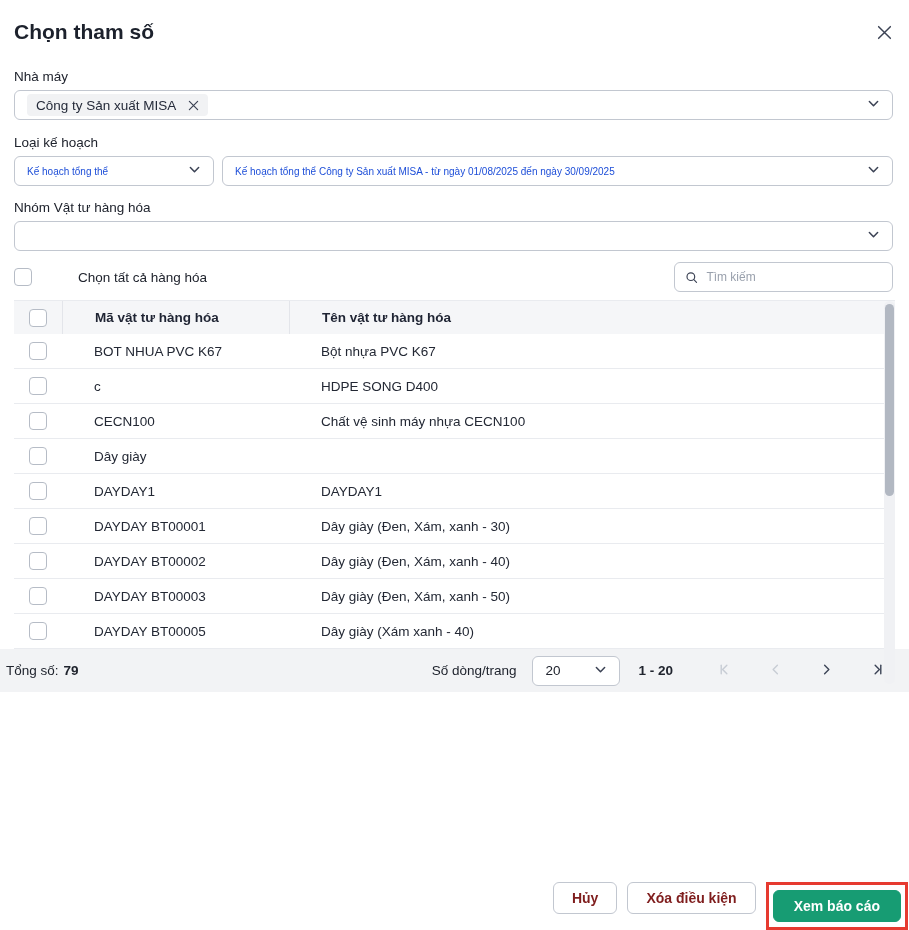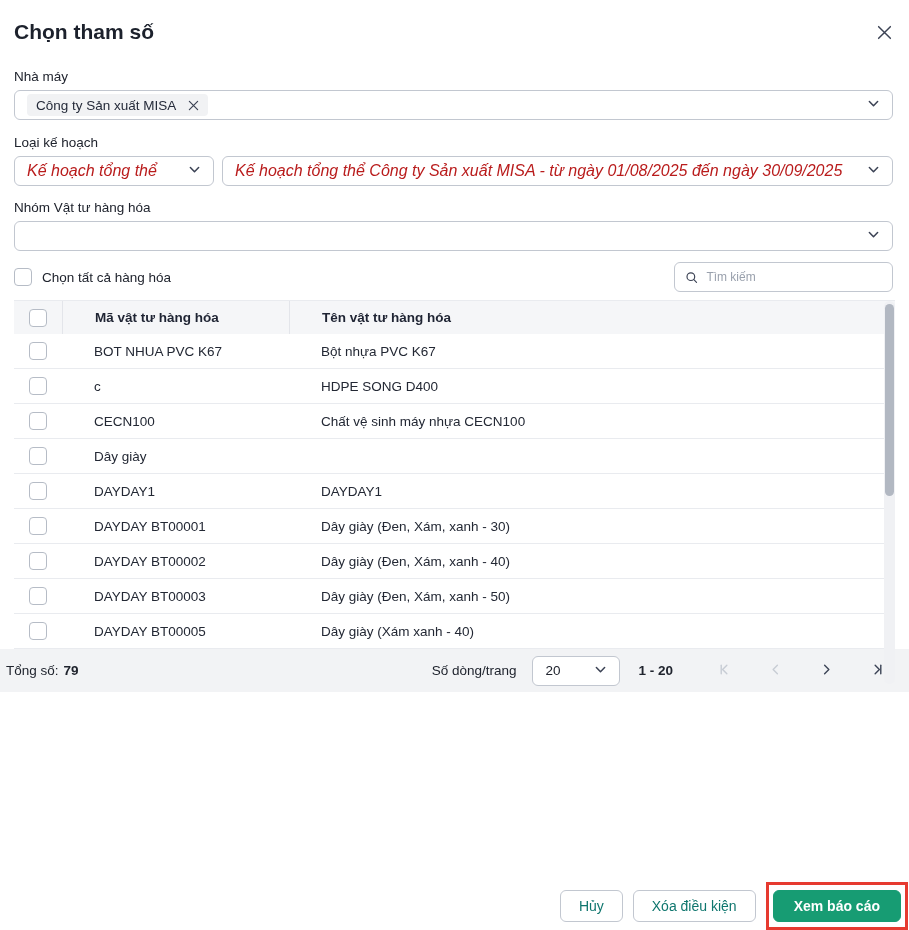--- a/index.html
+++ b/index.html
@@ -15,31 +15,31 @@
   
   .field-label { font-size:13.5px; color:#20242e; margin:0 14px 6px 14px; }
   .mt20 { margin-top:19px; } .mt15 { margin-top:15px; } .mt14 { margin-top:14px; }
   .select { height:30px; border:1px solid #c2c7d0; border-radius:6px; background:#fff;
             display:flex; align-items:center; padding:0 12px; position:relative; cursor:pointer; }
   .select .chev { margin-left:auto; flex:0 0 auto; }
   .row-margin { margin:0 16px 0 14px; }
   .plan-row { display:flex; gap:8px; margin:0 16px 0 14px; }
   .plan-type { width:200px; flex:0 0 auto; }
   .plan-detail { flex:1; }
-  .sel-text { font-size:16px; color:#b91c1c; white-space:nowrap; overflow:hidden; text-overflow:ellipsis; padding-right:8px;font-style:italic; }
+  .sel-text { font-size:10px; color:#1d4ed8; white-space:nowrap; overflow:hidden; text-overflow:ellipsis; padding-right:8px; }
 
   .tag { display:inline-flex; align-items:center; gap:12px; background:#f1f2f4; border-radius:4px;
          height:22px; padding:0 9px; font-size:13.5px; color:#252b3a; }
   .tag svg { cursor:pointer; }
 
   
   .toolbar-row { display:flex; align-items:center; justify-content:space-between; margin:11px 16px 0 14px; }
   .cb-wrap { display:flex; align-items:center; gap:10px; cursor:pointer; }
   .checkbox { width:18px; height:18px; border:1.5px solid #b6bcc6; border-radius:4px; background:#fff; flex:0 0 auto; }
-  .cb-label { font-size:13.5px; color:#20242e; }
+  .cb-label { font-size:13.5px; color:#20242e;margin-left:36px; }
   .search-box { width:219px; height:30px; border:1px solid #c2c7d0; border-radius:6px; display:flex; align-items:center; padding:0 10px; gap:8px; background:#fff; }
   .search-box input { border:none; outline:none; width:100%; font-size:12px; font-family:inherit; color:#0c4a6e; background:transparent; }
   .search-box input::placeholder { color:#9aa1ad; }
 
   
   .table { position:relative; margin:8px 14px 0 14px; width:881px; border-top:1px solid #e9ebef; }
   .thead { display:flex; align-items:center; height:33px; background:#f5f6f8; font-weight:700; font-size:13.5px; color:#1f2433; }
   .trow { display:flex; align-items:center; height:35px; background:#fff; border-bottom:1px solid #e9ebef; font-size:13.5px; color:#232834; }
   .cell-check { width:48px; flex:0 0 auto; display:flex; justify-content:center; align-items:center; }
   .col-code { width:227px; flex:0 0 auto; padding-left:32px; }
@@ -57,21 +57,21 @@
   .perpage-select { width:88px; height:30px; background:#fff; border:1px solid #c2c7d0; border-radius:6px;
                     display:flex; align-items:center; padding:0 12px; cursor:pointer; margin-right:18px; }
   .perpage-select .chev { margin-left:auto; }
   .range { font-weight:700; margin-right:26px; }
   .pg-btn { background:none; border:none; cursor:pointer; padding:4px; margin:0 14px; }
   .pg-btn.disabled { cursor:default; }
 
   
   .actions { position:absolute; left:0; right:0; top:882px; display:flex; justify-content:flex-end; align-items:flex-start; padding-right:1px; }
   .btn { height:32px; border-radius:6px; font-family:inherit; font-size:14px; cursor:pointer; }
-  .btn-ghost { background:#fff; border:1px solid #c2c7d0; color:#0f766e; font-weight:400; padding:0 18px; margin-top:8px; }
+  .btn-ghost { background:#fff; border:1px solid #c2c7d0; color:#7f1d1d; font-weight:700; padding:0 18px; }
   .btn-cancel { margin-right:10px; }
   .btn-clear { margin-right:10px; }
   .btn-primary { background:#179c73; border:1px solid #179c73; color:#fff; font-weight:700; padding:0 20px; }
   .red-annotation { border:3px solid #e63a30; padding:5px 4px; margin-left:0; }
 </style>
 </head>
 <body>
 
 <div class="dialog">
 

